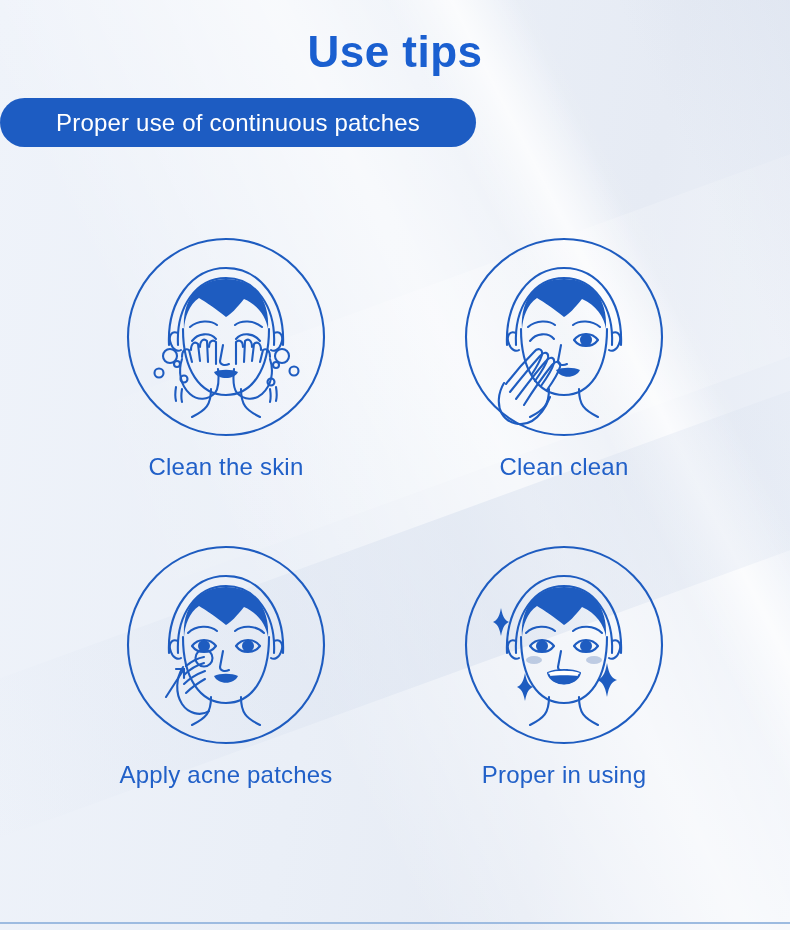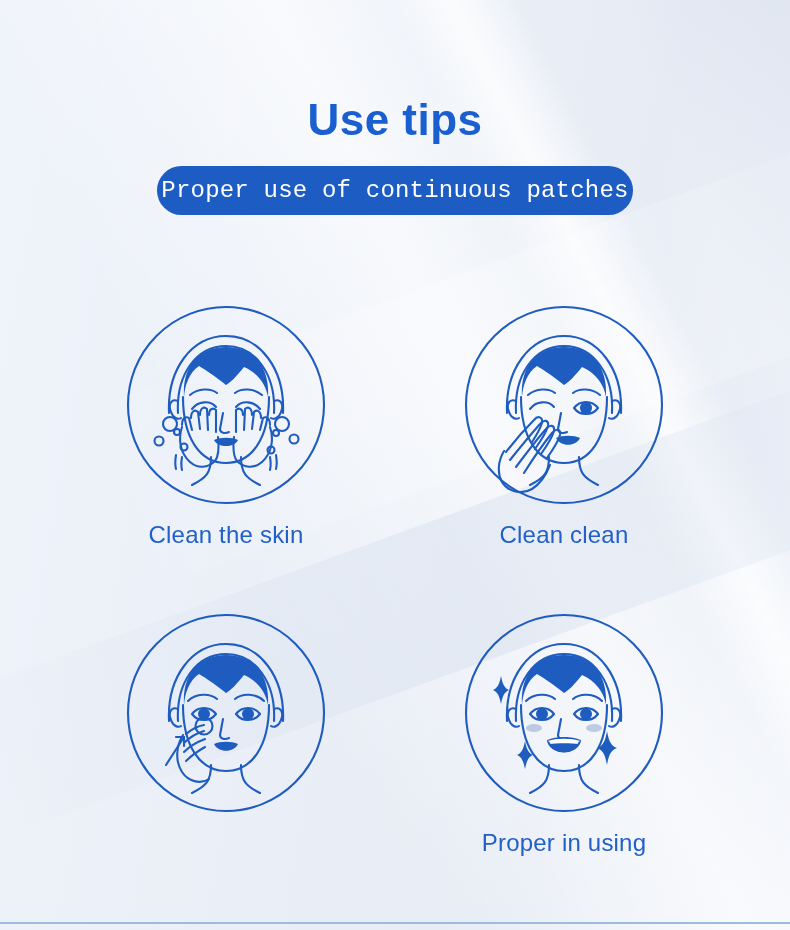--- a/index.html
+++ b/index.html
@@ -70,35 +70,33 @@
     left: -60px; top: 700px;
     width: 1100px; height: 150px;
     background: linear-gradient(90deg, rgba(223,230,242,0) 0%, rgba(214,223,238,0.5) 50%, rgba(223,230,242,0) 100%);
     transform: rotate(-20deg);
   }
 
   
   .header {
     position: relative;
     text-align: center;
-    padding-top: 98px;
+    padding-top: 30px;
   }
   .title {
     font-size: 44px;
     font-weight: 700;
     letter-spacing: .5px;
     color: #1a5fd0;
     line-height: 1;
     margin: 0;
   }
   .pill-wrap {
     display: flex;
-    justify-content: center;
     margin-top: 24px;
-    font-family: Liberation Mono, monospace;
   }
   .pill {
     width: 476px;
     height: 49px;
     border-radius: 25px;
     background: #1d5cc2;
     color: #ffffff;
     font-size: 24px;
     display: flex;
     align-items: center;
@@ -288,20 +286,21 @@
 
             <path d="M40 152 L58 124"></path>
             <path d="M50 124 L58 124 L58 133"></path>
           </g>
           <path d="M58 92 C56 60 74 42 100 42 C126 42 144 60 142 92 C140 80 132 68 118 62 C111 71 104 78 100 80 C90 72 80 65 73 61 C63 68 59 80 58 92 Z" fill="#1e5cc0"></path>
           <ellipse cx="78" cy="101" rx="6" ry="6" fill="#1e5cc0"></ellipse>
           <ellipse cx="122" cy="101" rx="6" ry="6" fill="#1e5cc0"></ellipse>
           <path d="M88 131 C94 128 106 128 112 131 C108 140 92 140 88 131 Z" fill="#1e5cc0"></path>
         </svg>
       </div>
+      <div class="step-label">Apply acne patches</div>
     </div>
 
     <div class="step">
       <div class="step-icon">
         <svg viewBox="0 0 200 200" xmlns="http://www.w3.org/2000/svg">
           <g fill="none" stroke="#1e5cc0" stroke-width="2.1" stroke-linecap="round" stroke-linejoin="round">
             <circle cx="100" cy="100" r="98"></circle>
             <path d="M43 108 C41 64 66 31 100 31 C134 31 159 64 157 108"></path>
             <path d="M52 108 C50 70 70 41 100 41 C130 41 150 70 148 108"></path>
             <path d="M52 96 C45 93 42 100 45 107 C47 113 52 115 55 113"></path>

